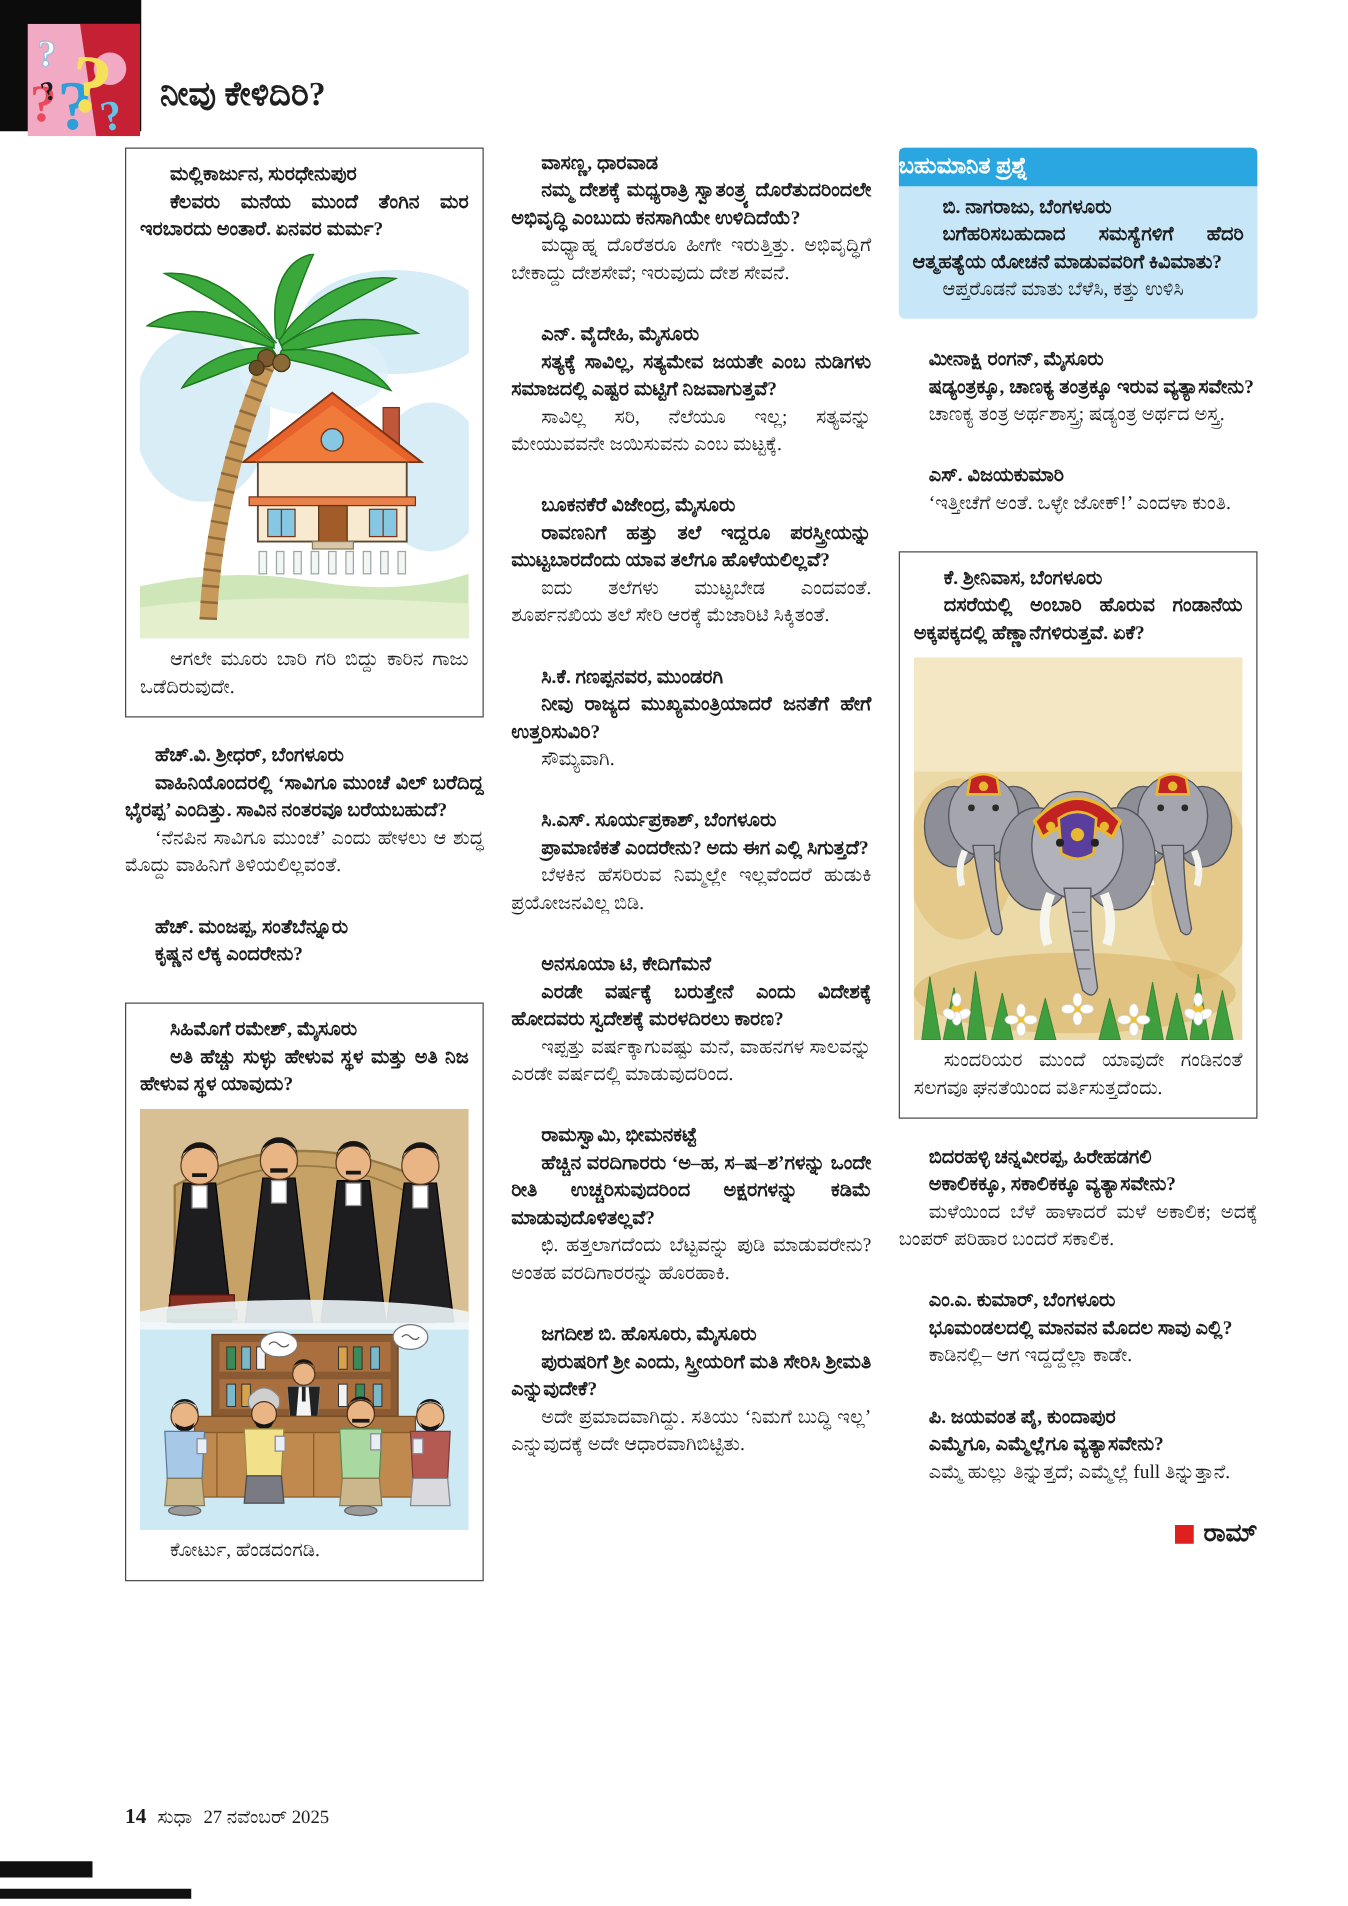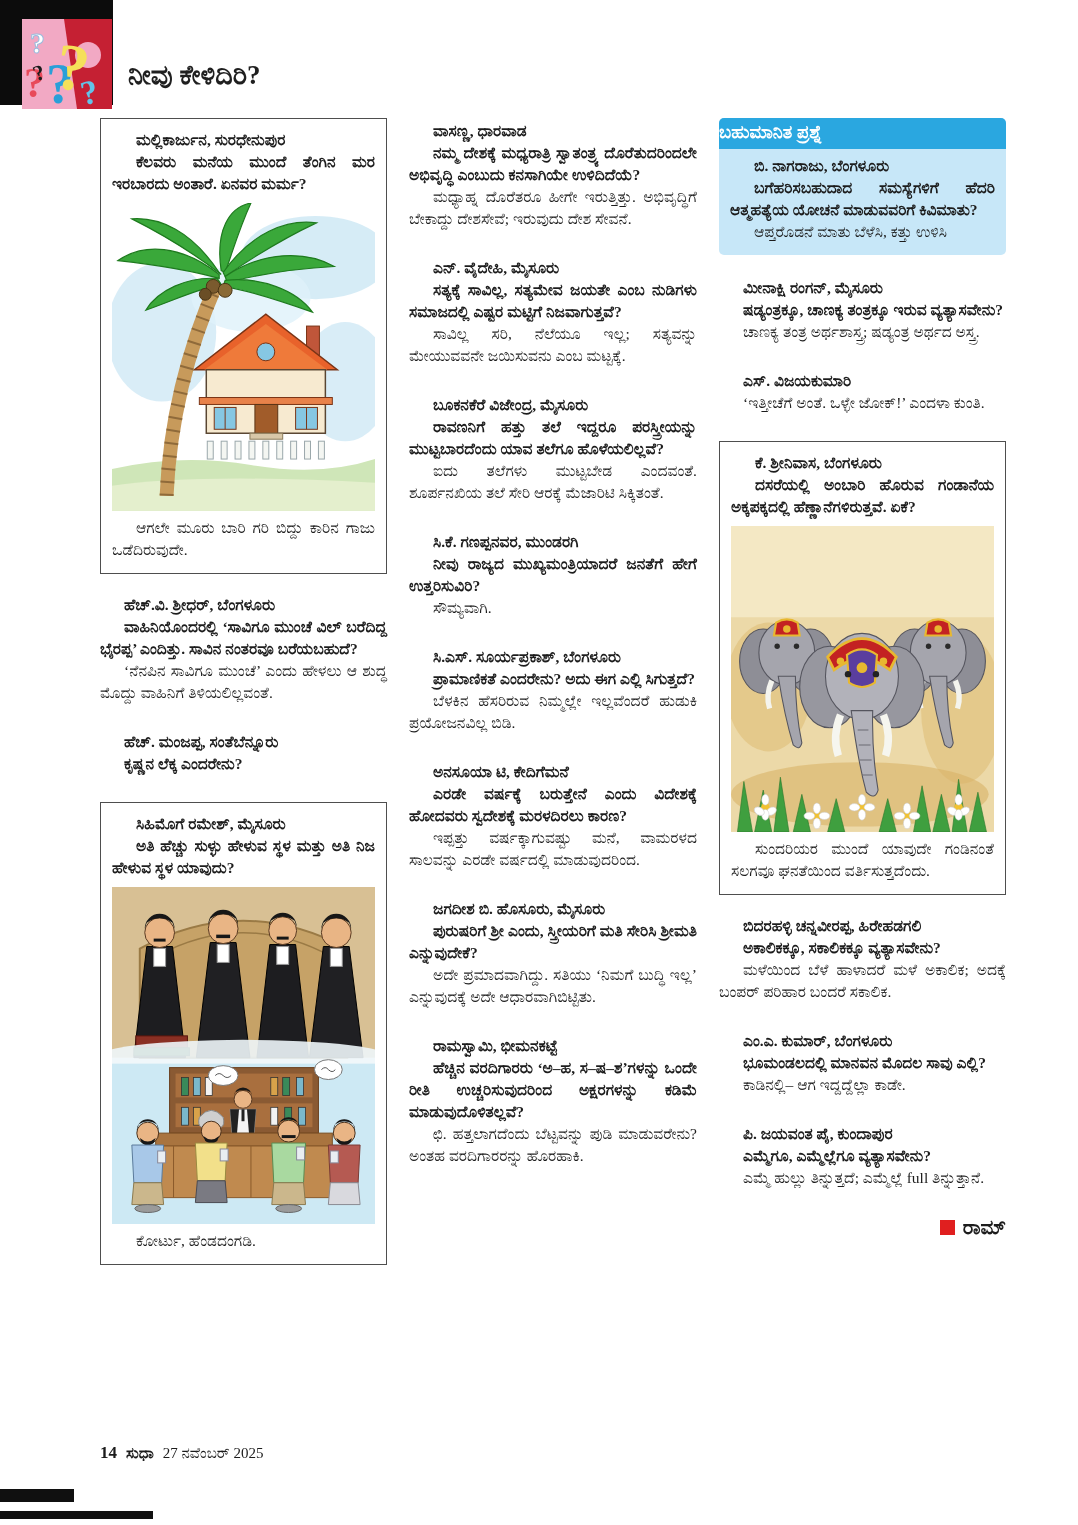--- a/index.html
+++ b/index.html
@@ -33,21 +33,21 @@
   .prize-body{padding:6px 11px 12px;}
 
   
   .byline{display:flex;justify-content:flex-end;align-items:center;gap:8px;margin-top:10px;}
   .red-square{width:15px;height:15px;background:#e01f1f;display:inline-block;}
   .byline-name{font-weight:bold;font-size:20px;}
 
   
   .footer{position:absolute;left:100px;top:1443px;font-size:15px;display:flex;gap:9px;align-items:baseline;}
   .footer .pageno{font-weight:bold;font-size:17px;}
-  .footer .mag{font-weight:bold;}
+  .footer .mag{font-weight:normal;}
   .print-mark-1{position:absolute;left:0;top:1489px;width:74px;height:13px;background:#101010;}
   .print-mark-2{position:absolute;left:0;top:1511px;width:153px;height:8px;background:#101010;}
 </style>
 </head>
 <body>
 
 <div class="page">
 
   <div class="logo-black"></div>
   <div class="logo-box">
@@ -280,31 +280,31 @@
         <p class="answer">ಸೌಮ್ಯವಾಗಿ.</p>
       </div>
       <div class="qa">
         <p class="asker">ಸಿ.ಎಸ್. ಸೂರ್ಯಪ್ರಕಾಶ್, ಬೆಂಗಳೂರು</p>
         <p class="question">ಪ್ರಾಮಾಣಿಕತೆ ಎಂದರೇನು? ಅದು ಈಗ ಎಲ್ಲಿ ಸಿಗುತ್ತದೆ?</p>
         <p class="answer">ಬೆಳಕಿನ ಹೆಸರಿರುವ ನಿಮ್ಮಲ್ಲೇ ಇಲ್ಲವೆಂದರೆ ಹುಡುಕಿ ಪ್ರಯೋಜನವಿಲ್ಲ ಬಿಡಿ.</p>
       </div>
       <div class="qa">
         <p class="asker">ಅನಸೂಯಾ ಟಿ, ಕೇದಿಗೆಮನೆ</p>
         <p class="question">ಎರಡೇ ವರ್ಷಕ್ಕೆ ಬರುತ್ತೇನೆ ಎಂದು ವಿದೇಶಕ್ಕೆ ಹೋದವರು ಸ್ವದೇಶಕ್ಕೆ ಮರಳದಿರಲು ಕಾರಣ?</p>
-        <p class="answer">ಇಪ್ಪತ್ತು ವರ್ಷಕ್ಕಾಗುವಷ್ಟು ಮನೆ, ವಾಮರಳದ ಸಾಲವನ್ನು ಎರಡೇ ವರ್ಷದಲ್ಲಿ ಮಾಡುವುದರಿಂದ.</p>
+        <p class="answer">ಇಪ್ಪತ್ತು ವರ್ಷಕ್ಕಾಗುವಷ್ಟು ಮನೆ, ವಾಹನಗಳ ಸಾಲವನ್ನು ಎರಡೇ ವರ್ಷದಲ್ಲಿ ಮಾಡುವುದರಿಂದ.</p>
+      </div>
+      <div class="qa">
+        <p class="asker">ರಾಮಸ್ವಾಮಿ, ಭೀಮನಕಟ್ಟೆ</p>
+        <p class="question">ಹೆಚ್ಚಿನ ವರದಿಗಾರರು ‘ಅ–ಹ, ಸ–ಷ–ಶ’ಗಳನ್ನು ಒಂದೇ ರೀತಿ ಉಚ್ಚರಿಸುವುದರಿಂದ ಅಕ್ಷರಗಳನ್ನು ಕಡಿಮೆ ಮಾಡುವುದೊಳಿತಲ್ಲವೆ?</p>
+        <p class="answer">ಛಿ. ಹತ್ತಲಾಗದೆಂದು ಬೆಟ್ಟವನ್ನು ಪುಡಿ ಮಾಡುವರೇನು? ಅಂತಹ ವರದಿಗಾರರನ್ನು ಹೊರಹಾಕಿ.</p>
       </div>
       <div class="qa">
         <p class="asker">ಜಗದೀಶ ಬಿ. ಹೊಸೂರು, ಮೈಸೂರು</p>
         <p class="question">ಪುರುಷರಿಗೆ ಶ್ರೀ ಎಂದು, ಸ್ತ್ರೀಯರಿಗೆ ಮತಿ ಸೇರಿಸಿ ಶ್ರೀಮತಿ ಎನ್ನುವುದೇಕೆ?</p>
         <p class="answer">ಅದೇ ಪ್ರಮಾದವಾಗಿದ್ದು. ಸತಿಯು ‘ನಿಮಗೆ ಬುದ್ಧಿ ಇಲ್ಲ’ ಎನ್ನುವುದಕ್ಕೆ ಅದೇ ಆಧಾರವಾಗಿಬಿಟ್ಟಿತು.</p>
-      </div>
-      <div class="qa">
-        <p class="asker">ರಾಮಸ್ವಾಮಿ, ಭೀಮನಕಟ್ಟೆ</p>
-        <p class="question">ಹೆಚ್ಚಿನ ವರದಿಗಾರರು ‘ಅ–ಹ, ಸ–ಷ–ಶ’ಗಳನ್ನು ಒಂದೇ ರೀತಿ ಉಚ್ಚರಿಸುವುದರಿಂದ ಅಕ್ಷರಗಳನ್ನು ಕಡಿಮೆ ಮಾಡುವುದೊಳಿತಲ್ಲವೆ?</p>
-        <p class="answer">ಛಿ. ಹತ್ತಲಾಗದೆಂದು ಬೆಟ್ಟವನ್ನು ಪುಡಿ ಮಾಡುವರೇನು? ಅಂತಹ ವರದಿಗಾರರನ್ನು ಹೊರಹಾಕಿ.</p>
       </div>
     </div>
 
     <div class="col right">
 
       <div class="prize-box">
         <div class="prize-head">ಬಹುಮಾನಿತ ಪ್ರಶ್ನೆ</div>
         <div class="prize-body">
           <p class="asker">ಬಿ. ನಾಗರಾಜು, ಬೆಂಗಳೂರು</p>
           <p class="question">ಬಗೆಹರಿಸಬಹುದಾದ ಸಮಸ್ಯೆಗಳಿಗೆ ಹೆದರಿ ಆತ್ಮಹತ್ಯೆಯ ಯೋಚನೆ ಮಾಡುವವರಿಗೆ ಕಿವಿಮಾತು?</p>

